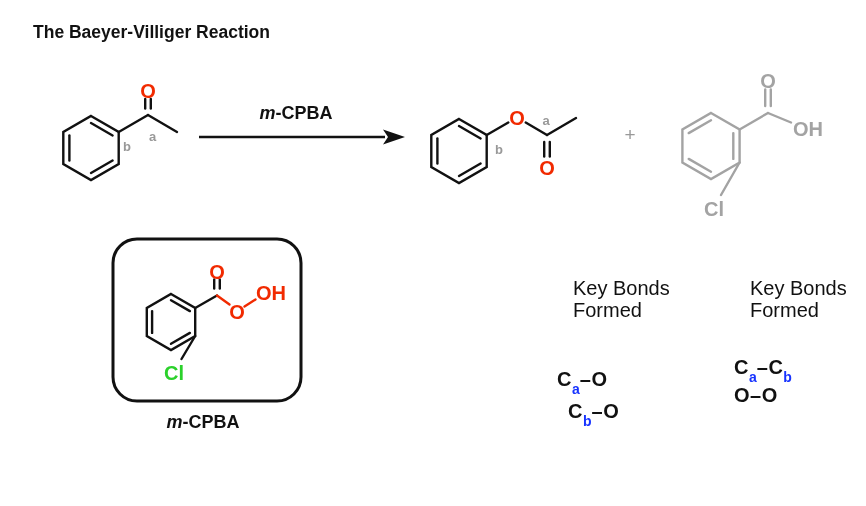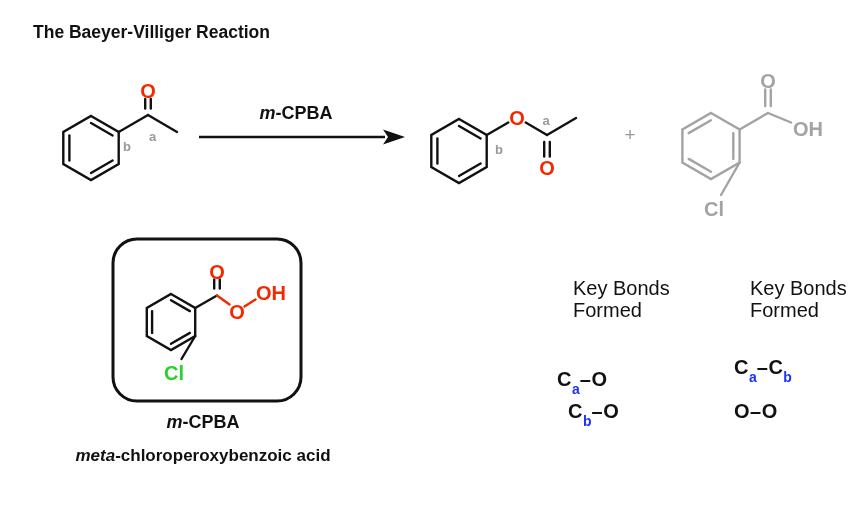--- a/index.html
+++ b/index.html
@@ -102,39 +102,36 @@
     <text class="atom green" x="174" y="373" text-anchor="middle" dominant-baseline="central">Cl</text>
   </svg>
 
   <div class="abs reagent" style="left:236px;top:103px;width:120px;">
     <i>m</i><span>-CPBA</span>
   </div>
 
   <div class="abs boxname" style="left:103px;top:412px;width:200px;">
     <i>m</i><span>-CPBA</span>
   </div>
-  <div class="abs fullname" style="left:23px;top:446px;width:360px;">
-    <i>meta</i><span>-chloroperoxybenzoic acid</span>
-  </div>
 
   <div class="abs kb-head" style="left:557px;top:277px;">
     <div>Key Bonds</div>
     <div>Formed</div>
   </div>
   <div class="abs bond-row" style="left:557px;top:368px;">
     <span>C</span><sub>a</sub><span>–</span><span>O</span><sub></sub>
   </div>
   <div class="abs bond-row" style="left:568px;top:400px;">
     <span>C</span><sub>b</sub><span>–</span><span>O</span><sub></sub>
   </div>
 
   <div class="abs kb-head" style="left:734px;top:277px;">
     <div>Key Bonds</div>
     <div>Formed</div>
   </div>
   <div class="abs bond-row" style="left:734px;top:356px;text-align:right;">
     <span>C</span><sub>a</sub><span>–</span><span>C</span><sub>b</sub>
   </div>
-  <div class="abs bond-row" style="left:734px;top:400px;">
+  <div class="abs bond-row" style="left:734px;top:384px;">
     <span>O</span><sub></sub><span>–</span><span>O</span><sub></sub>
   </div>
 
 </div>
 
 </body></html>

